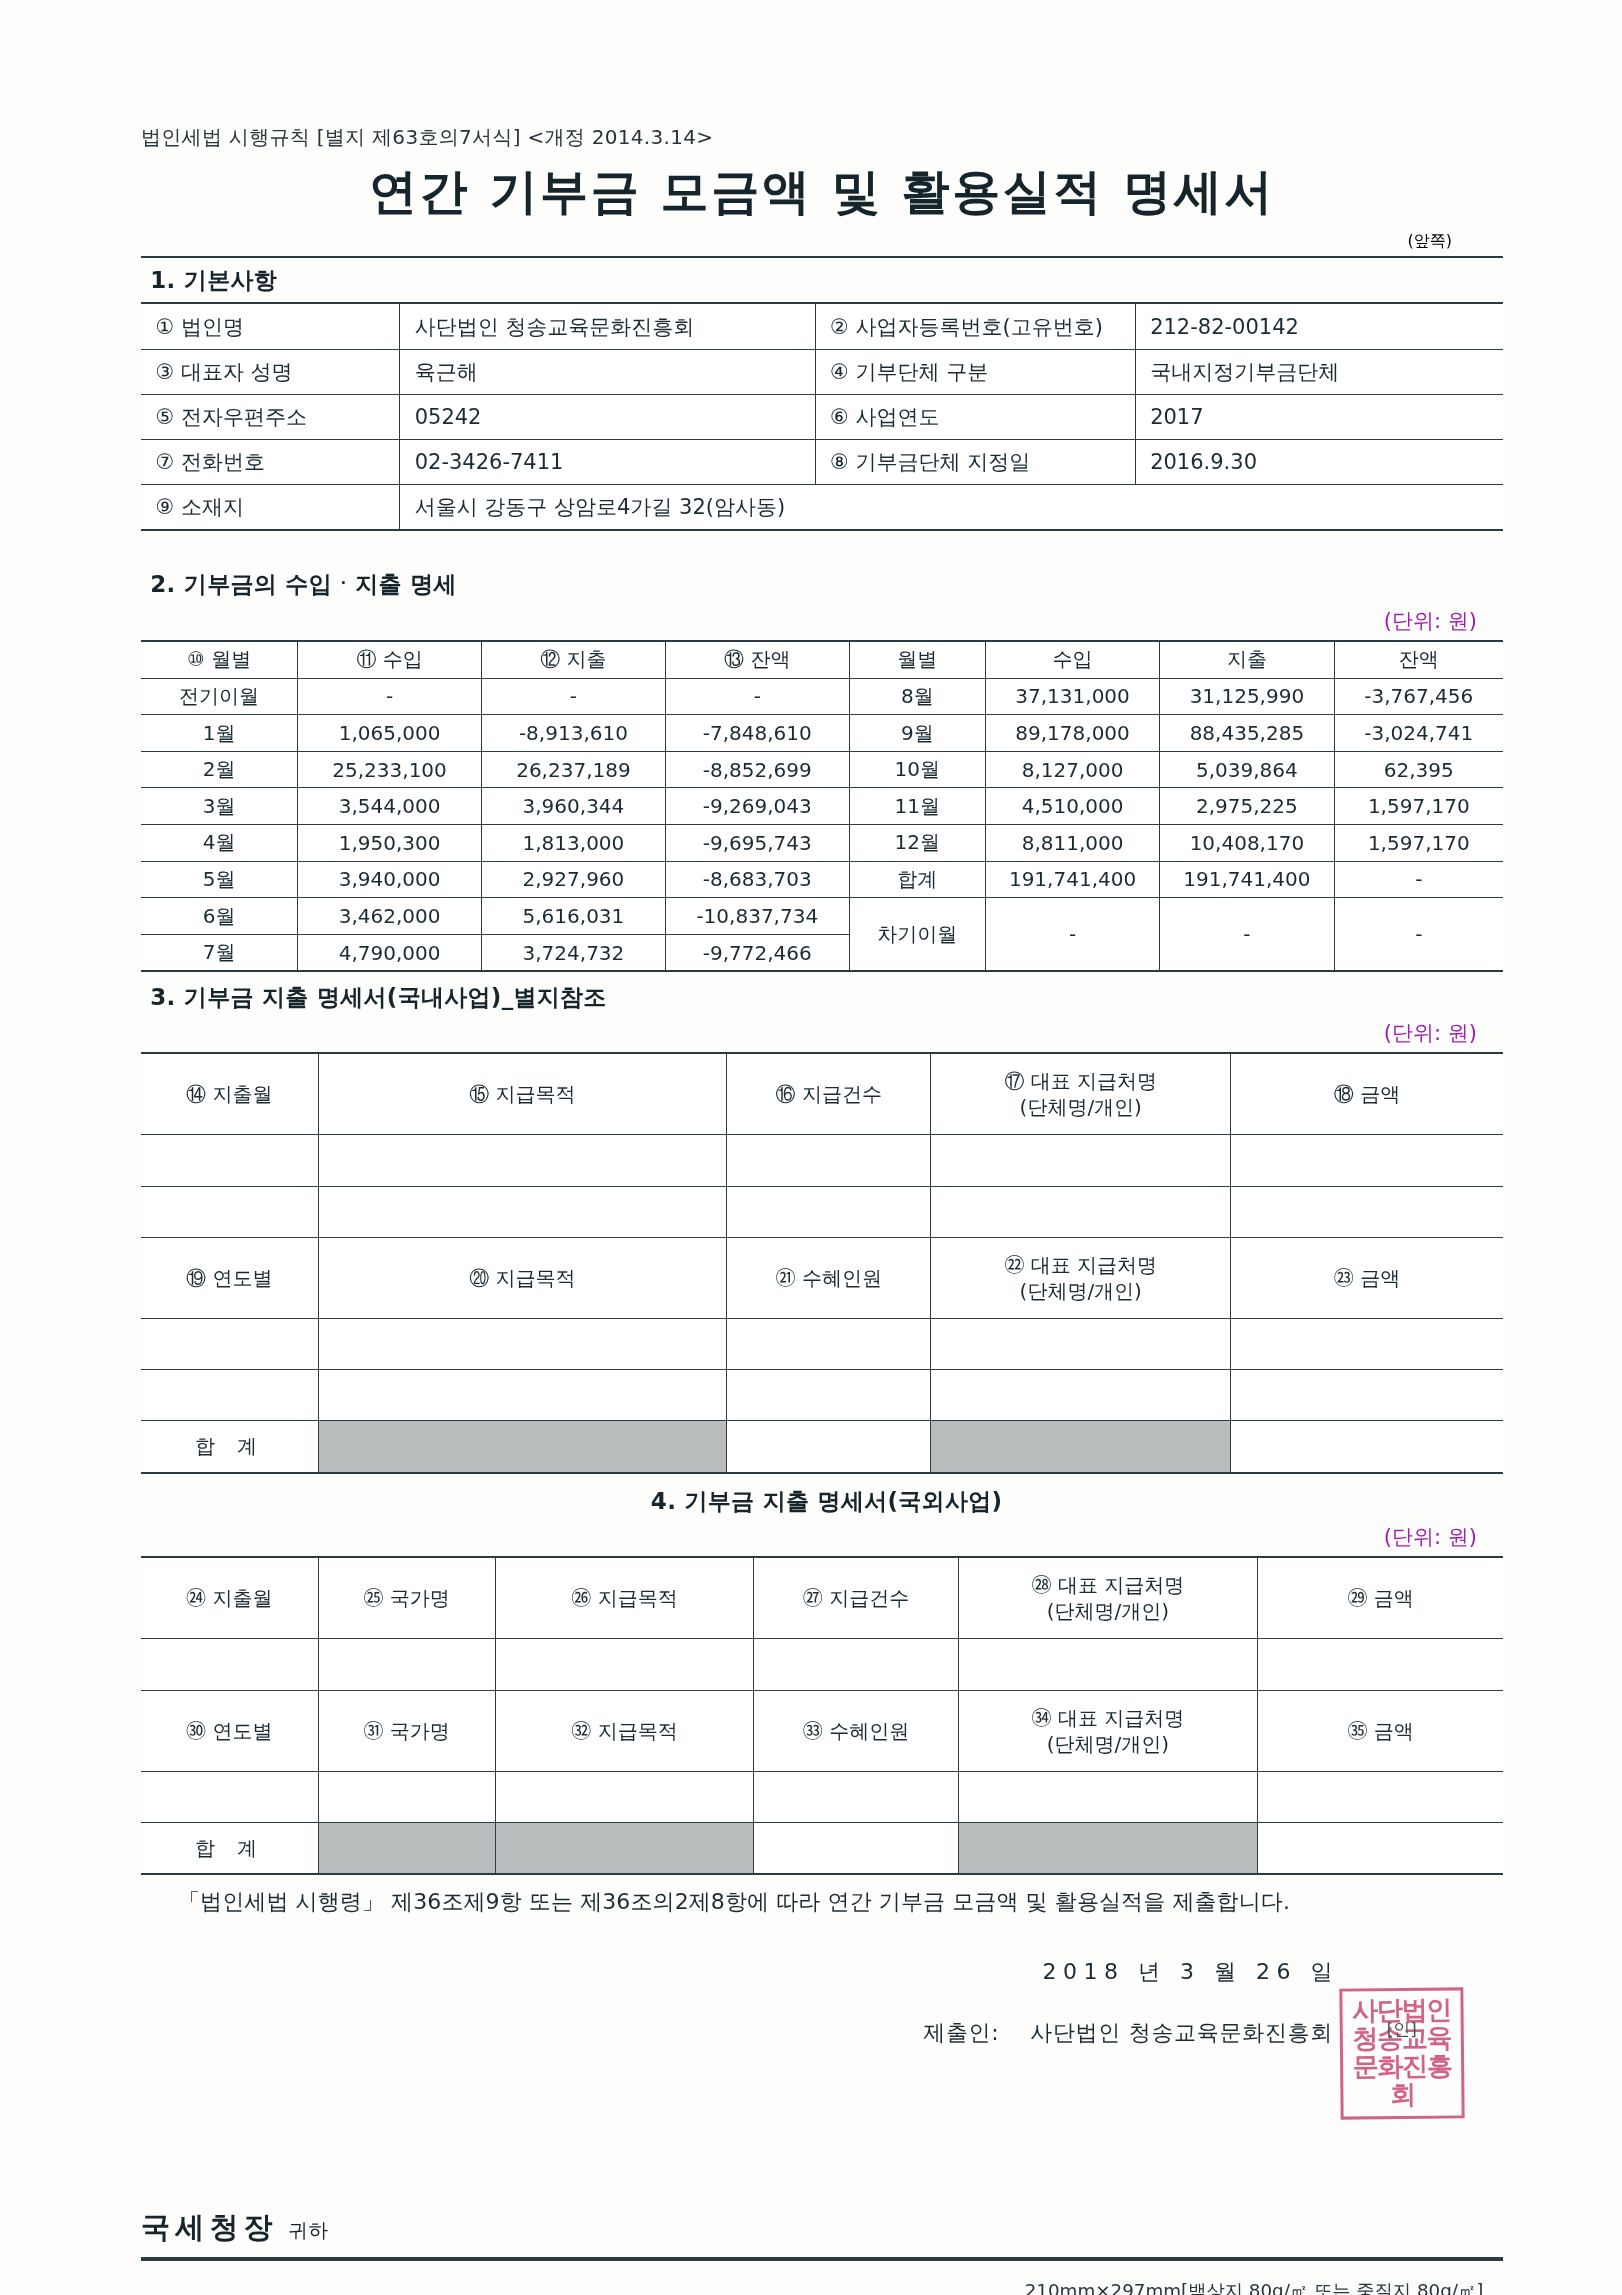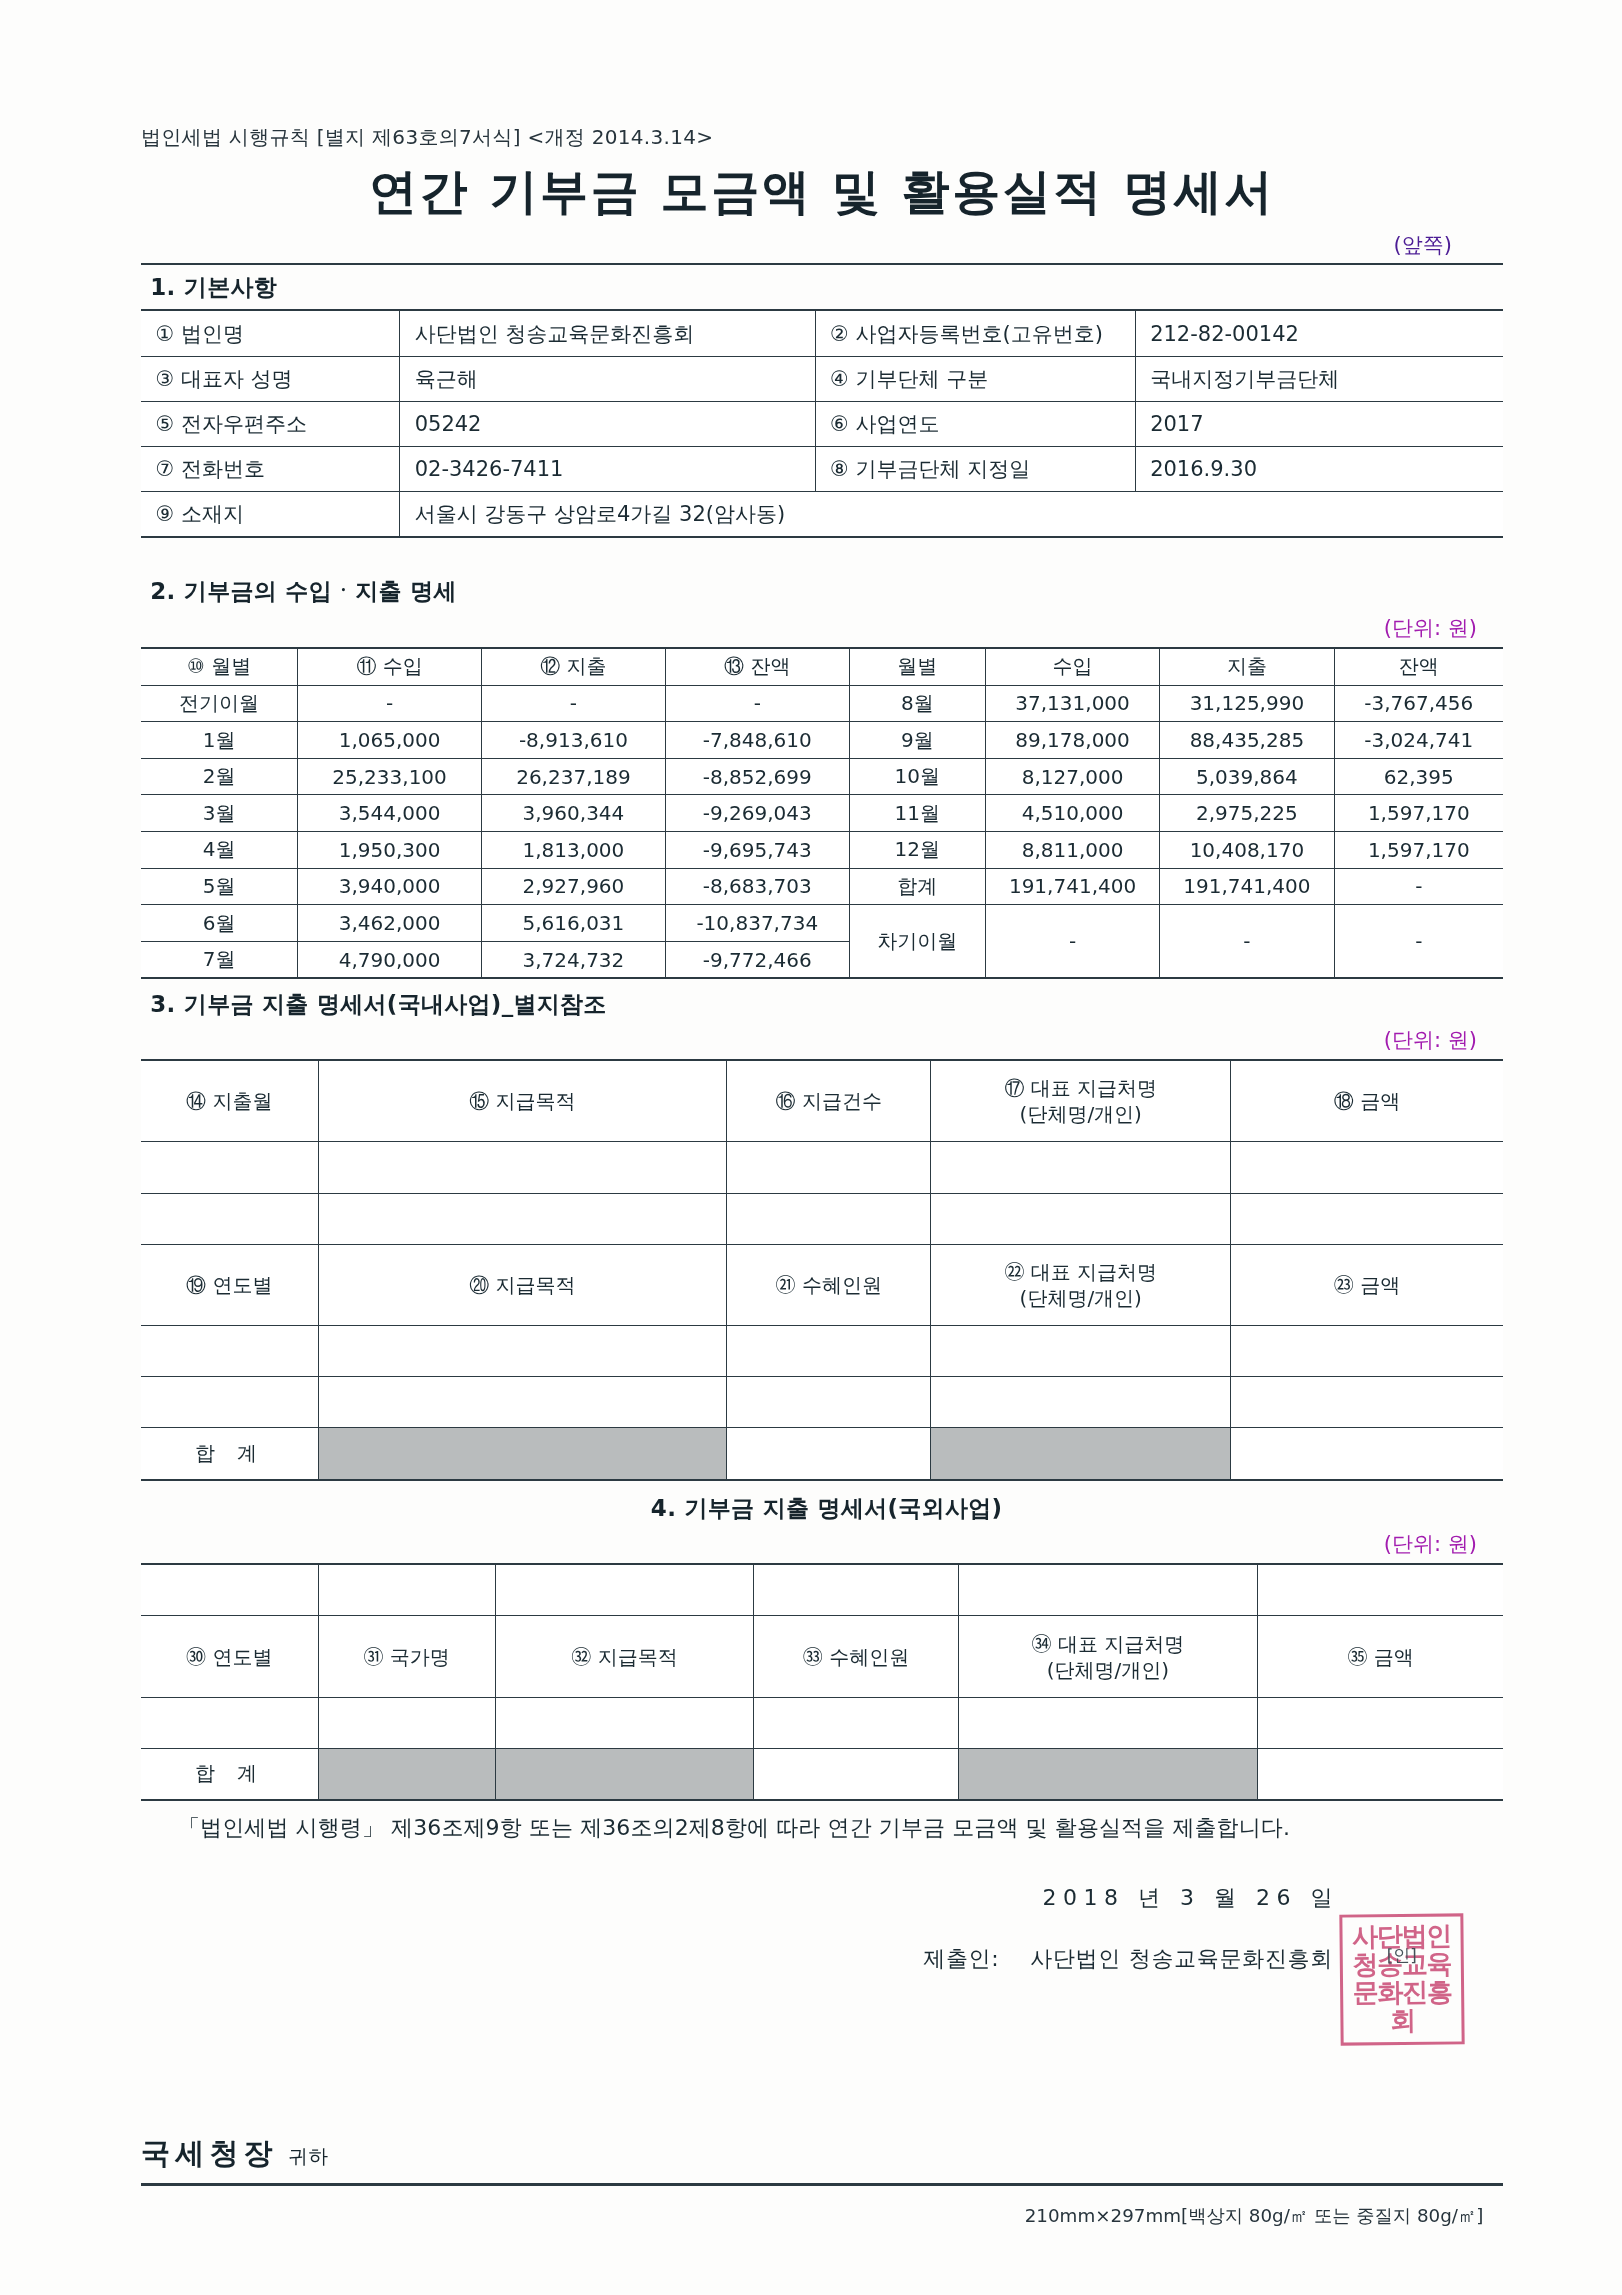--- a/index.html
+++ b/index.html
@@ -31,24 +31,24 @@
     font-size:48px;
     font-weight:bold;
     letter-spacing:2.6px;
     color:#16242c;
     margin:14.4px 0 0 0;
     padding:0;
     line-height:1.12;
   }
   .side-note{
     text-align:right;
-    font-size:21px;
+    font-size:16px;
     margin:11.8px 0 3.9px 0;
     padding-right:51px;
-    color:#4c1d95;
+    color:#000000;
   }
   .rule-thick{
     height:2.6px;background:#2c3a42;width:100%;margin:2.6px 0 0 0;
   }
 
   
   .sec-title{
     font-size:23px;
     font-weight:bold;
     color:#16242c;
@@ -399,20 +399,31 @@
     <colgroup>
         <col style="width:13%">
         <col style="width:13%">
         <col style="width:19%">
         <col style="width:15%">
         <col style="width:22%">
         <col style="width:18%">
       </colgroup>
     <tbody>
       <tr>
+        <th>㉔ 지출월</th>
+        <th>㉕ 국가명</th>
+        <th>㉖ 지급목적</th>
+        <th>㉗ 지급건수</th>
+        <th>
+          <span>㉘ 대표 지급처명</span><br>
+          <span>(단체명/개인)</span>
+        </th>
+        <th>㉙ 금액</th>
+      </tr>
+      <tr>
         <td class="empty"></td>
         <td class="empty"></td>
         <td class="empty"></td>
         <td class="empty"></td>
         <td class="empty"></td>
         <td class="empty"></td>
       </tr>
       <tr>
         <th>㉚ 연도별</th>
         <th>㉛ 국가명</th>

